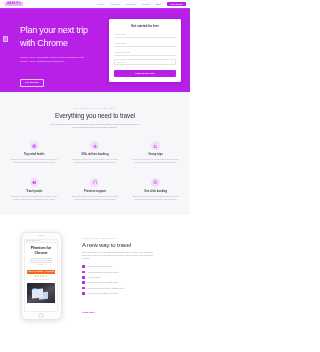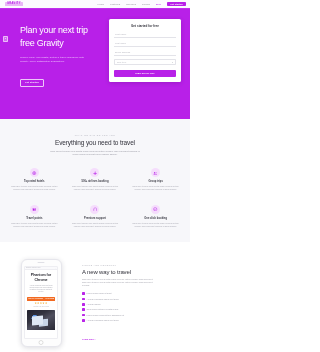--- a/index.html
+++ b/index.html
@@ -9,21 +9,21 @@
     background:#ffffff;
     color:#44444a;
     -webkit-font-smoothing:antialiased;
   }
   .page { width:190px; height:352px; position:relative; overflow:hidden; }
 
   
   .hero {
     position:relative;
     background:#b820e8;
-    height:119px;
+    height:92px;
     width:100%;
     overflow:hidden;
   }
   .hero-topstrip {
     position:absolute; top:0; left:0; right:0; height:8px;
     background:#fcfaff;
   }
   .navbar {
     position:absolute; top:0; left:0; right:0; height:8px;
     display:flex; align-items:center;
@@ -306,21 +306,21 @@
     <div class="hero-underline"></div>
 
     <div class="side-dot">
       <span>1</span>
     </div>
 
     <div class="hero-inner">
       <div class="hero-left">
         <h1 class="hero-title">
           <span>Plan your next trip</span><br>
-          <span>free Gravity</span>
+          <span>with Chrome</span>
         </h1>
         <p class="hero-sub">Quickly book your flights, hotels &amp; travel insurance with Gravity. 100% satisfaction guaranteed.</p>
         <span class="hero-btn">Get started</span>
       </div>
     </div>
 
     <div class="signup-card">
       <div class="signup-title">Get started for free</div>
 
       <div class="field">First name</div>

